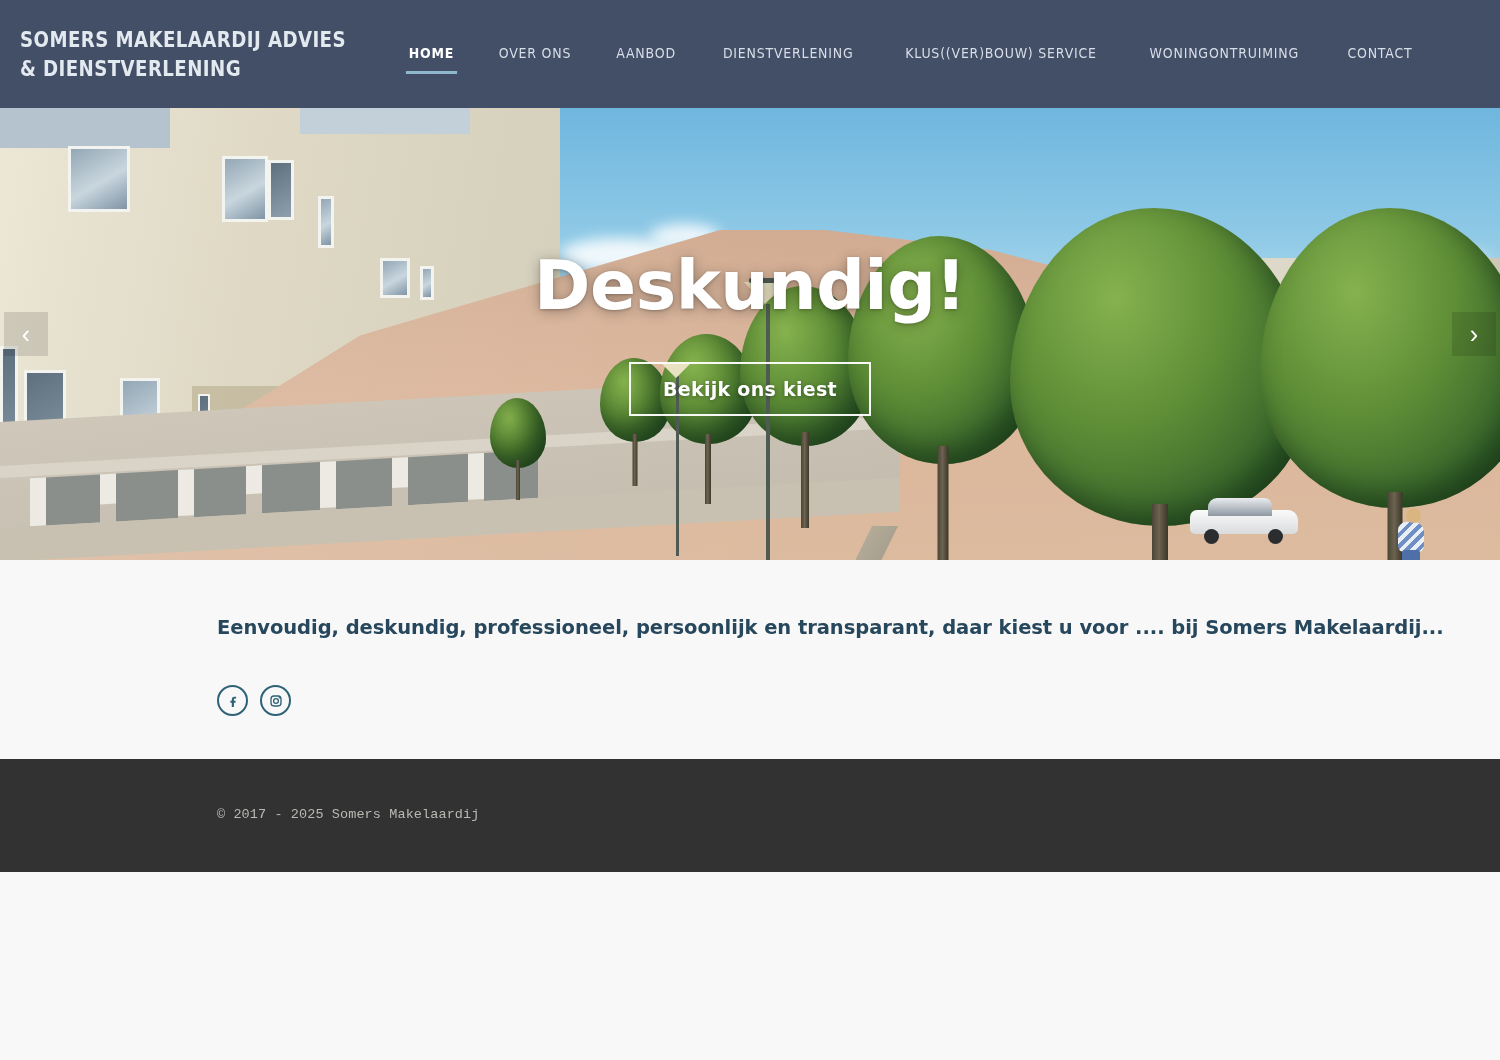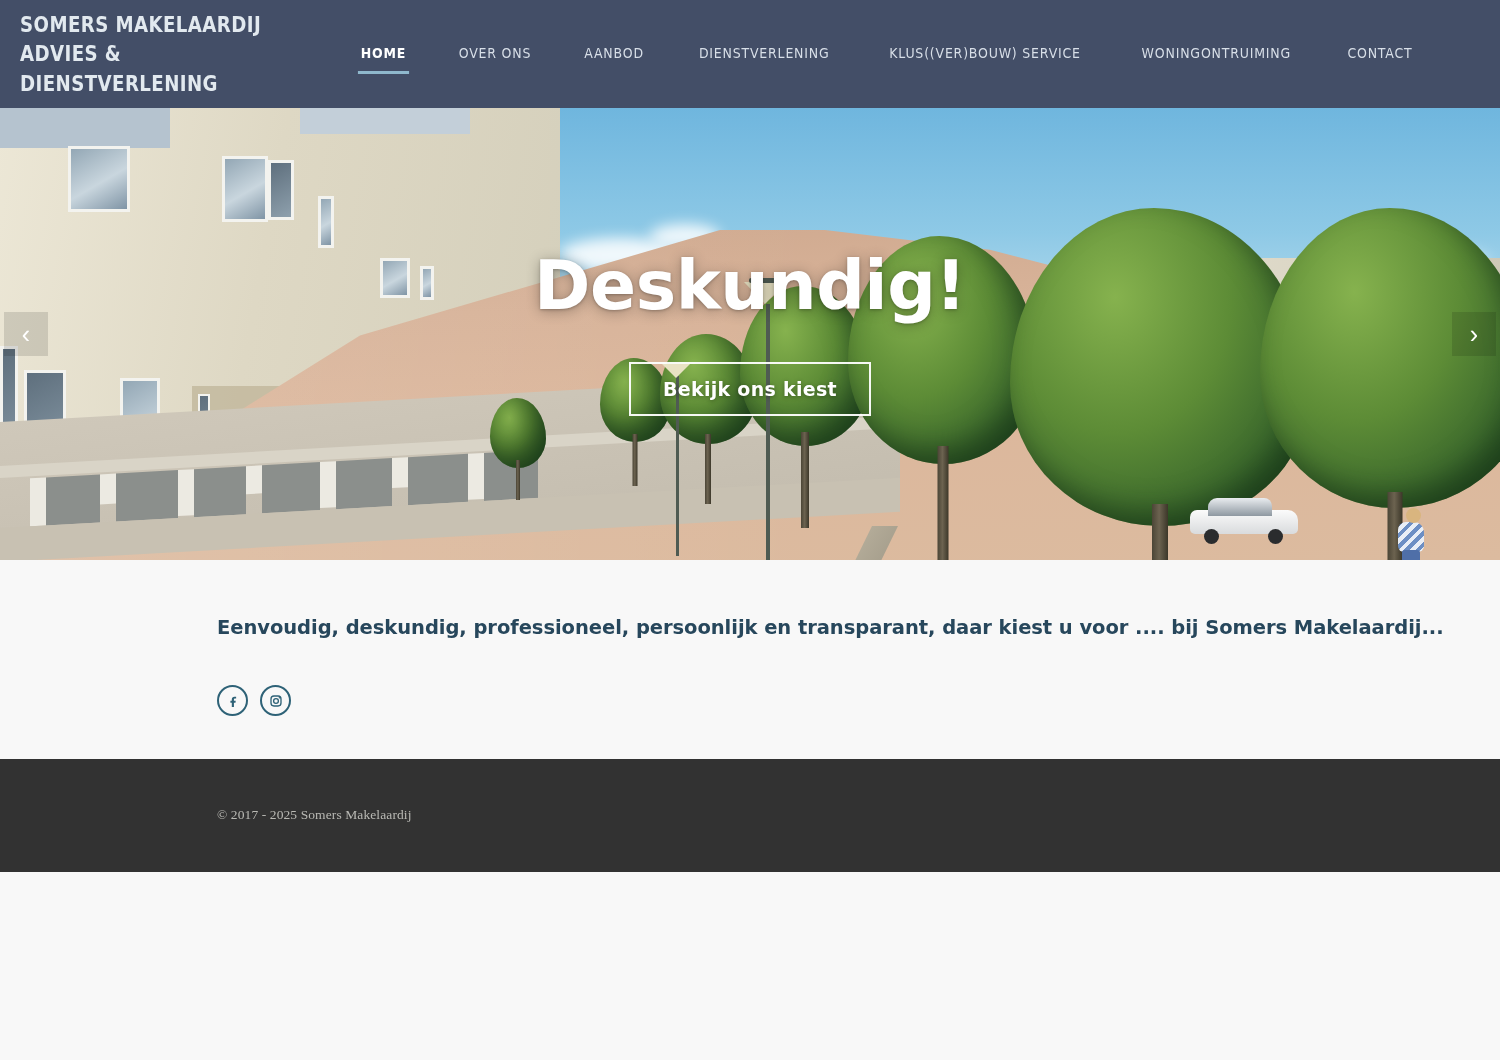--- a/index.html
+++ b/index.html
@@ -43,21 +43,21 @@
     font-stretch: condensed;
     transform: scaleX(0.94);
     transform-origin: left center;
     cursor: pointer;
   }
 
   .main-nav {
     margin-left: auto;
     display: flex;
     align-items: center;
-    gap: 14px;
+    gap: 6px;
   }
 
   .nav-item {
     position: relative;
     color: #d8dfe8;
     font-size: 13.5px;
     letter-spacing: 0.85px;
     text-transform: uppercase;
     padding: 10px 17px 13px 17px;
     cursor: pointer;
@@ -432,21 +432,21 @@
   .site-footer {
     height: 113px;
     background: #323232;
     padding: 48px 0 0 217px;
   }
 
   .copyright {
     color: #b9b9b4;
     font-size: 13.5px;
     letter-spacing: 0.1px;
-    font-family: Liberation Serif, serif;
+    font-family: Liberation Mono, monospace;
   }
 </style>
 </head>
 <body>
 
 <div class="page">
 
   <header class="site-header">
     <div class="brand">Somers Makelaardij Advies &amp; Dienstverlening</div>
 

